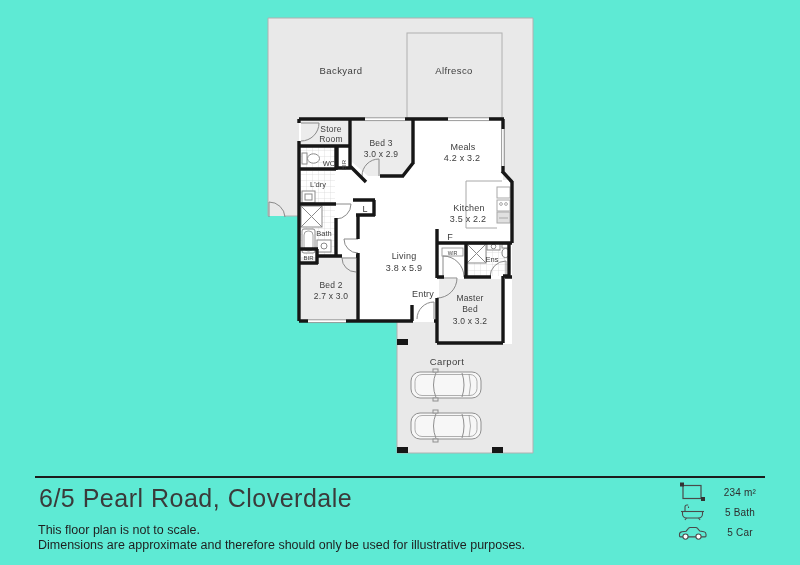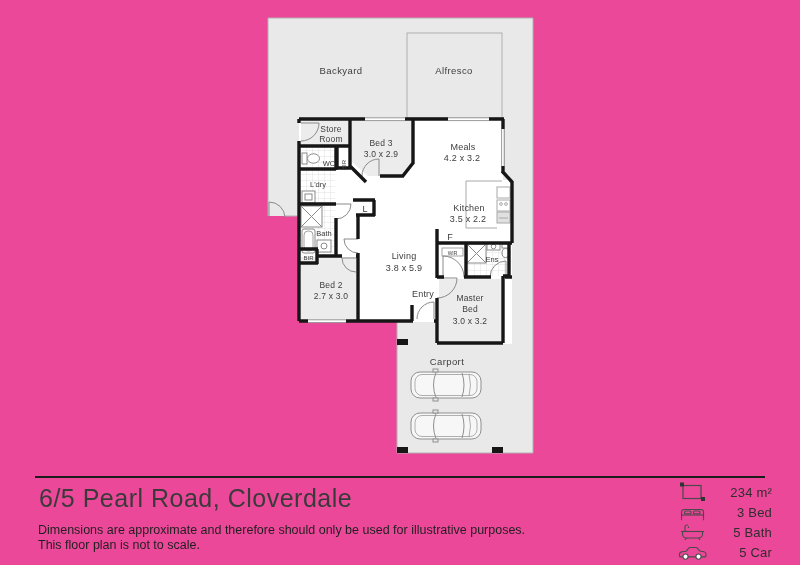--- a/index.html
+++ b/index.html
@@ -1,33 +1,33 @@
 <!DOCTYPE html>
 <html><head>
 <meta charset="utf-8">
 <style>
   html,body{margin:0;padding:0;background:#fff;}
-  .page{position:relative;width:800px;height:565px;background:#ec4899;overflow:hidden;
+  .page{position:relative;width:800px;height:565px;background:#5eead4;overflow:hidden;
         font-family:"Liberation Sans",sans-serif;}
   .plan-svg{position:absolute;left:0;top:0;}
   svg text{font-family:"Liberation Sans",sans-serif;fill:#3d3d3d;text-anchor:middle;}
   .t95{font-size:9.5px;letter-spacing:.4px;}
   .t9{font-size:9px;letter-spacing:.2px;}
   .t85{font-size:8.5px;letter-spacing:.2px;}
   .t75{font-size:7.5px;}
   .t6{font-size:6px;}
   .t5{font-size:5px;}
   .footer-rule{position:absolute;left:35px;top:476px;width:730px;height:2px;background:#1c1c1c;}
   .page-title{position:absolute;left:38px;top:483px;margin:1px;font-size:25px;font-weight:400;
               color:#3a3a3a;letter-spacing:.5px;text-align:right;}
   .disclaimer{position:absolute;left:38px;top:523px;font-size:12.5px;line-height:15px;color:#1f1f1f;}
   .stats{position:absolute;left:676px;top:482px;width:96px;}
   .stat-row{display:flex;align-items:center;height:20px;}
   .stat-icon{width:32px;display:flex;justify-content:center;align-items:center;flex:0 0 32px;}
-  .stat-value{flex:1;text-align:right;font-size:13px;color:#2e2e2e;letter-spacing:.2px;}
+  .stat-value{flex:1;text-align:center;font-size:10px;color:#2e2e2e;letter-spacing:.2px;}
 </style>
 </head>
 <body>
 
 <div class="page">
 
   <svg class="plan-svg" width="800" height="472" viewBox="0 0 800 472">
     <defs>
       <pattern id="tile" width="6" height="6" patternUnits="userSpaceOnUse">
         <path d="M6,0 H0 V6" stroke="#d2d2d2" stroke-width="0.7" fill="none"></path>
@@ -193,48 +193,34 @@
       <text class="t9" x="365" y="212">L</text>
       <text class="t9" x="450" y="240">F</text>
       <text class="t6" x="308.5" y="259.5">BIR</text>
       <text class="t6" transform="translate(346,165) rotate(-90)">BIR</text>
     </g>
   </svg>
 
   <div class="footer-rule"></div>
   <h1 class="page-title">6/5 Pearl Road, Cloverdale</h1>
   <div class="disclaimer">
+    <div>This floor plan is not to scale.</div>
     <div>Dimensions are approximate and therefore should only be used for illustrative purposes.</div>
-    <div>This floor plan is not to scale.</div>
   </div>
 
   <div class="stats">
     <div class="stat-row">
       <span class="stat-icon">
         <svg width="27" height="20" viewBox="0 0 27 20">
           <rect x="4" y="3.5" width="18" height="13" fill="none" stroke="#4a4a4a" stroke-width="1.2"></rect>
           <rect x="1" y="0.5" width="4" height="4" fill="#333"></rect>
           <rect x="22" y="15" width="4" height="4" fill="#333"></rect>
         </svg>
       </span>
       <span class="stat-value">234 m²</span>
-    </div>
-    <div class="stat-row">
-      <span class="stat-icon">
-        <svg width="27" height="17" viewBox="0 0 27 17">
-          <g fill="none" stroke="#4a4a4a" stroke-width="1.1">
-            <path d="M2.5,14.5 V8 a2.5,2.5 0 0 1 2.5,-2.5 h17 a2.5,2.5 0 0 1 2.5,2.5 v6.5"></path>
-            <line x1="2.5" y1="11" x2="24.5" y2="11"></line>
-            <rect x="5.5" y="7" width="6.5" height="2.8" rx="1"></rect>
-            <rect x="14.5" y="7" width="6.5" height="2.8" rx="1"></rect>
-            <path d="M2.5,14.5 v1.8 M24.5,14.5 v1.8"></path>
-          </g>
-        </svg>
-      </span>
-      <span class="stat-value">3 Bed</span>
     </div>
     <div class="stat-row">
       <span class="stat-icon">
         <svg width="27" height="18" viewBox="0 0 27 18">
           <g fill="none" stroke="#4a4a4a" stroke-width="1.1">
             <line x1="2" y1="8.5" x2="25" y2="8.5"></line>
             <path d="M3.5,8.5 v2.5 a4,4 0 0 0 4,4 h12 a4,4 0 0 0 4,-4 v-2.5"></path>
             <path d="M7.5,15 l-1.6,2 M19.5,15 l1.6,2"></path>
             <path d="M6,8.5 V4 a2,2 0 0 1 2,-2 h1.2 M9.5,3.5 v1.6"></path>
           </g>

